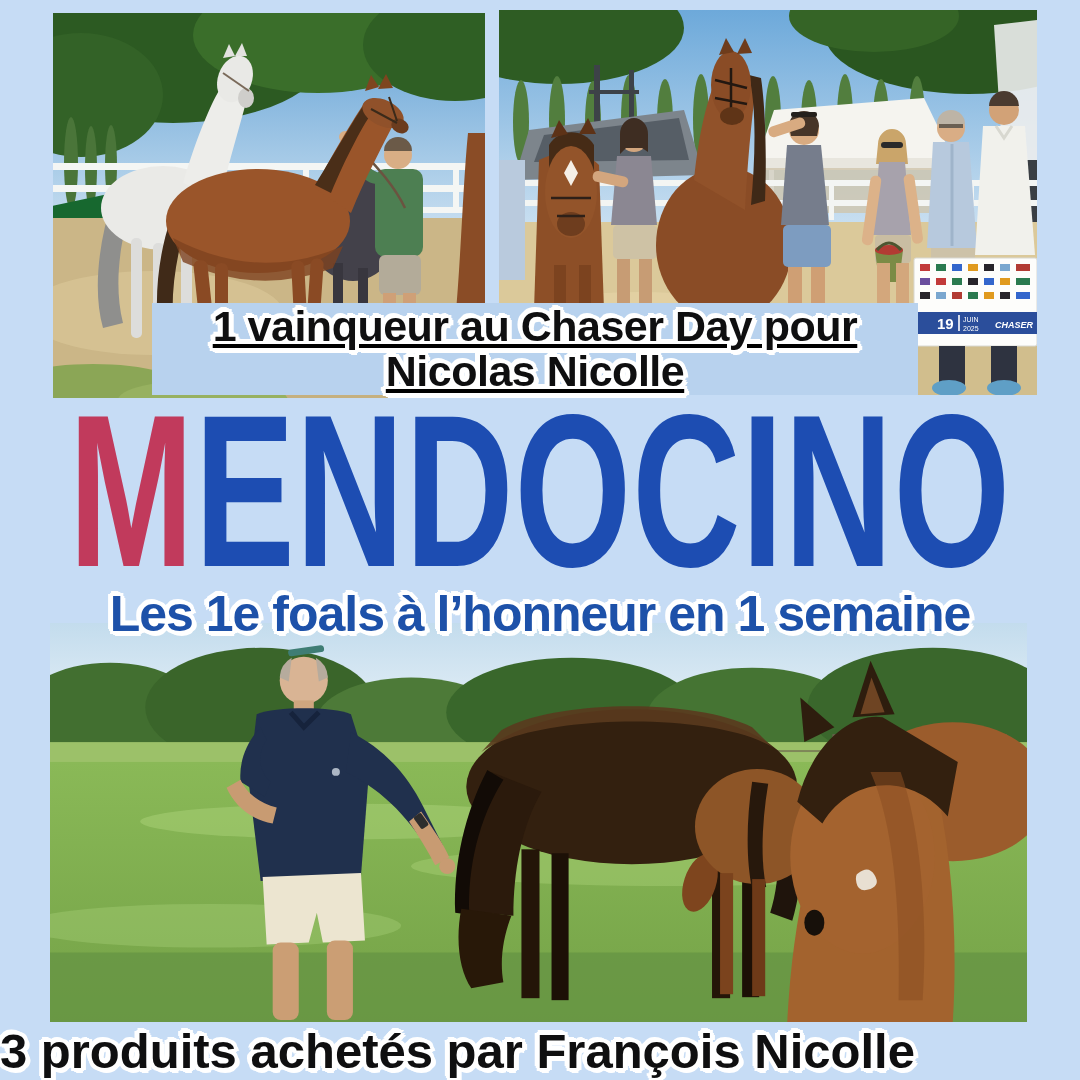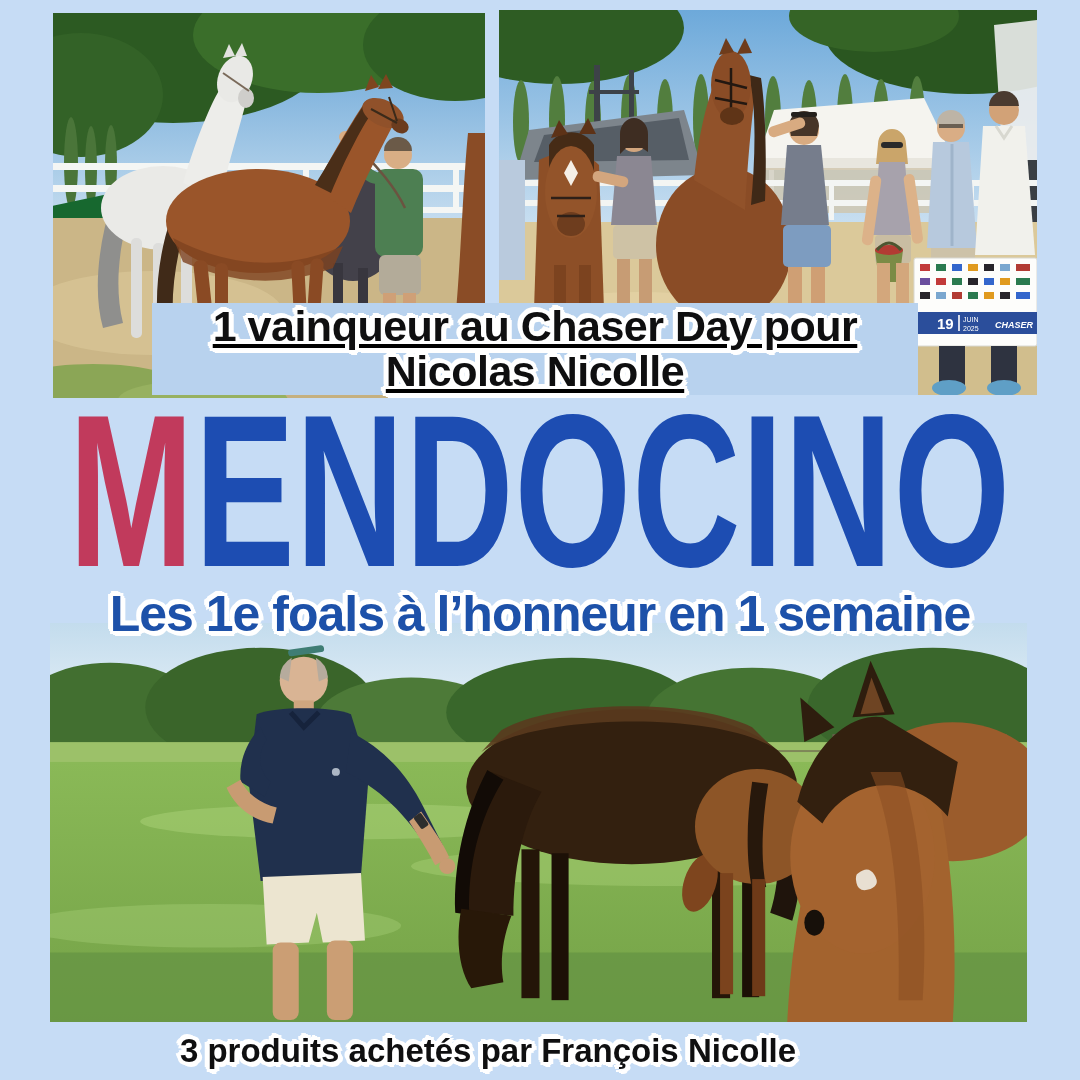--- a/index.html
+++ b/index.html
@@ -24,22 +24,22 @@
      2px 5px 0 var(--c-outline,#fff), -2px -5px 0 var(--c-outline,#fff);}
   .title-row{position:absolute;left:0;top:382px;width:1080px;text-align:center;
     transform:scaleY(1.45);transform-origin:top center;font-size:150px;line-height:150px;
     font-weight:800;letter-spacing:1px;white-space:nowrap;z-index:2;}
   .title-first{color:var(--c-title_first,#c13a5c);}
   .title-rest{color:var(--c-title_rest,#1d4db2);}
   .subtitle{position:absolute;left:0;top:588px;width:1080px;text-align:center;
     font-size:50px;line-height:52px;font-weight:700;letter-spacing:-1px;
     color:var(--c-subtitle,#1d51a9);z-index:4;white-space:nowrap;}
   .bottom-caption{position:absolute;left:0;top:1026px;width:908px;text-align:center;
-    font-size:33px;line-height:50px;font-weight:700;color:var(--c-caption_text,#0f0f10);
-    z-index:3;white-space:nowrap;padding-left:34px;}
+    font-size:49px;line-height:50px;font-weight:700;color:var(--c-caption_text,#0f0f10);
+    z-index:3;white-space:nowrap;}
 </style>
 </head>
 <body>
 
 <div class="canvas">
 
   <svg id="photo-tl" class="photo" viewBox="0 0 432 385" preserveAspectRatio="none" role="img" aria-label="Grey mare and bay foal presented by a handler in a green polo at a show, Dynavena banner on the rail">
     <defs>
       <linearGradient id="skyTL" x1="0" y1="0" x2="0" y2="1">
         <stop offset="0" stop-color="#5f9fd4"></stop>

